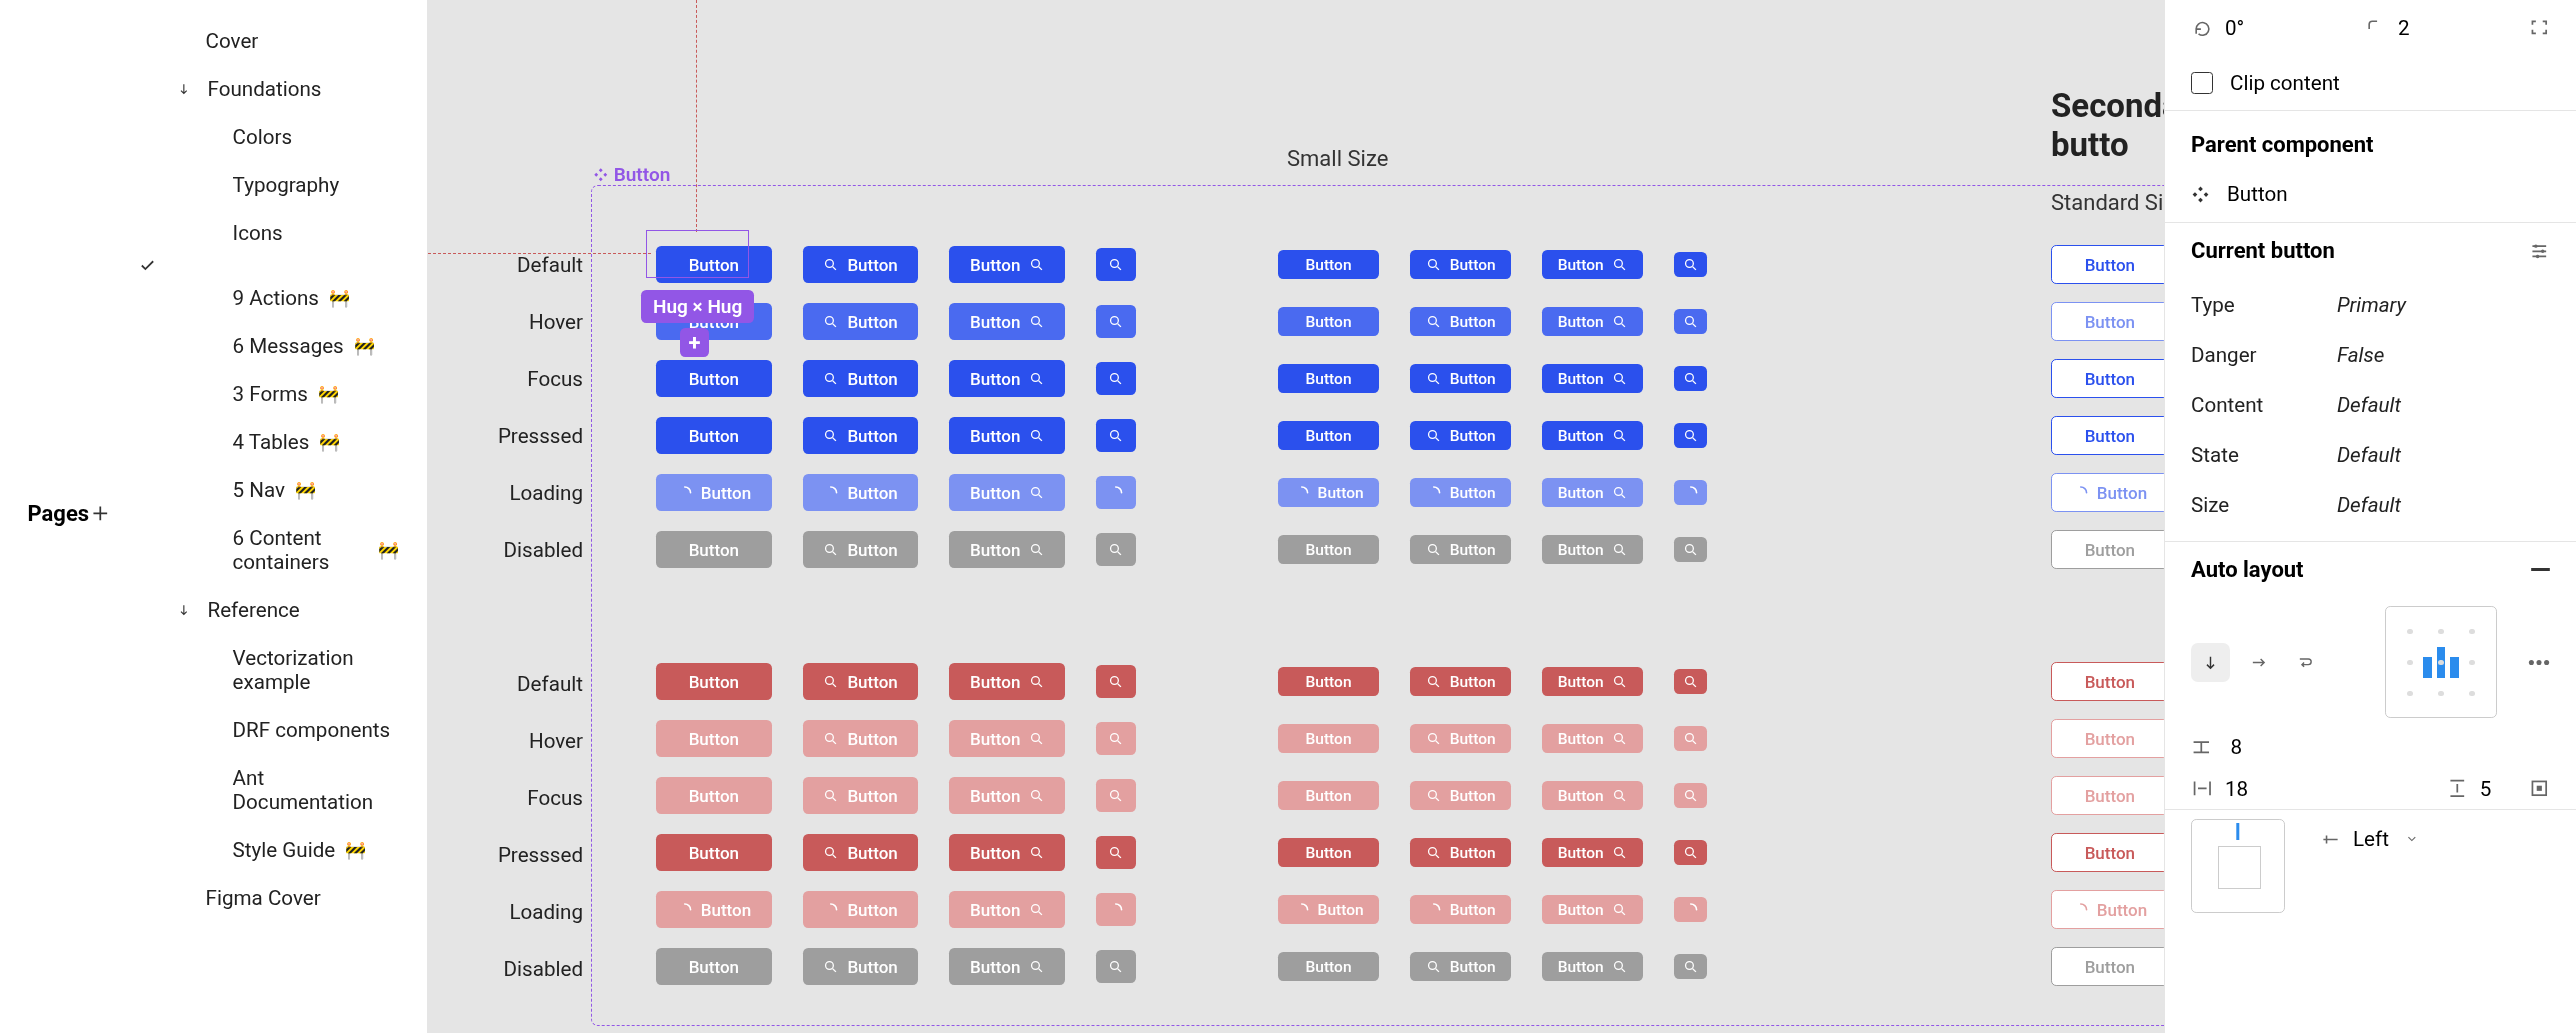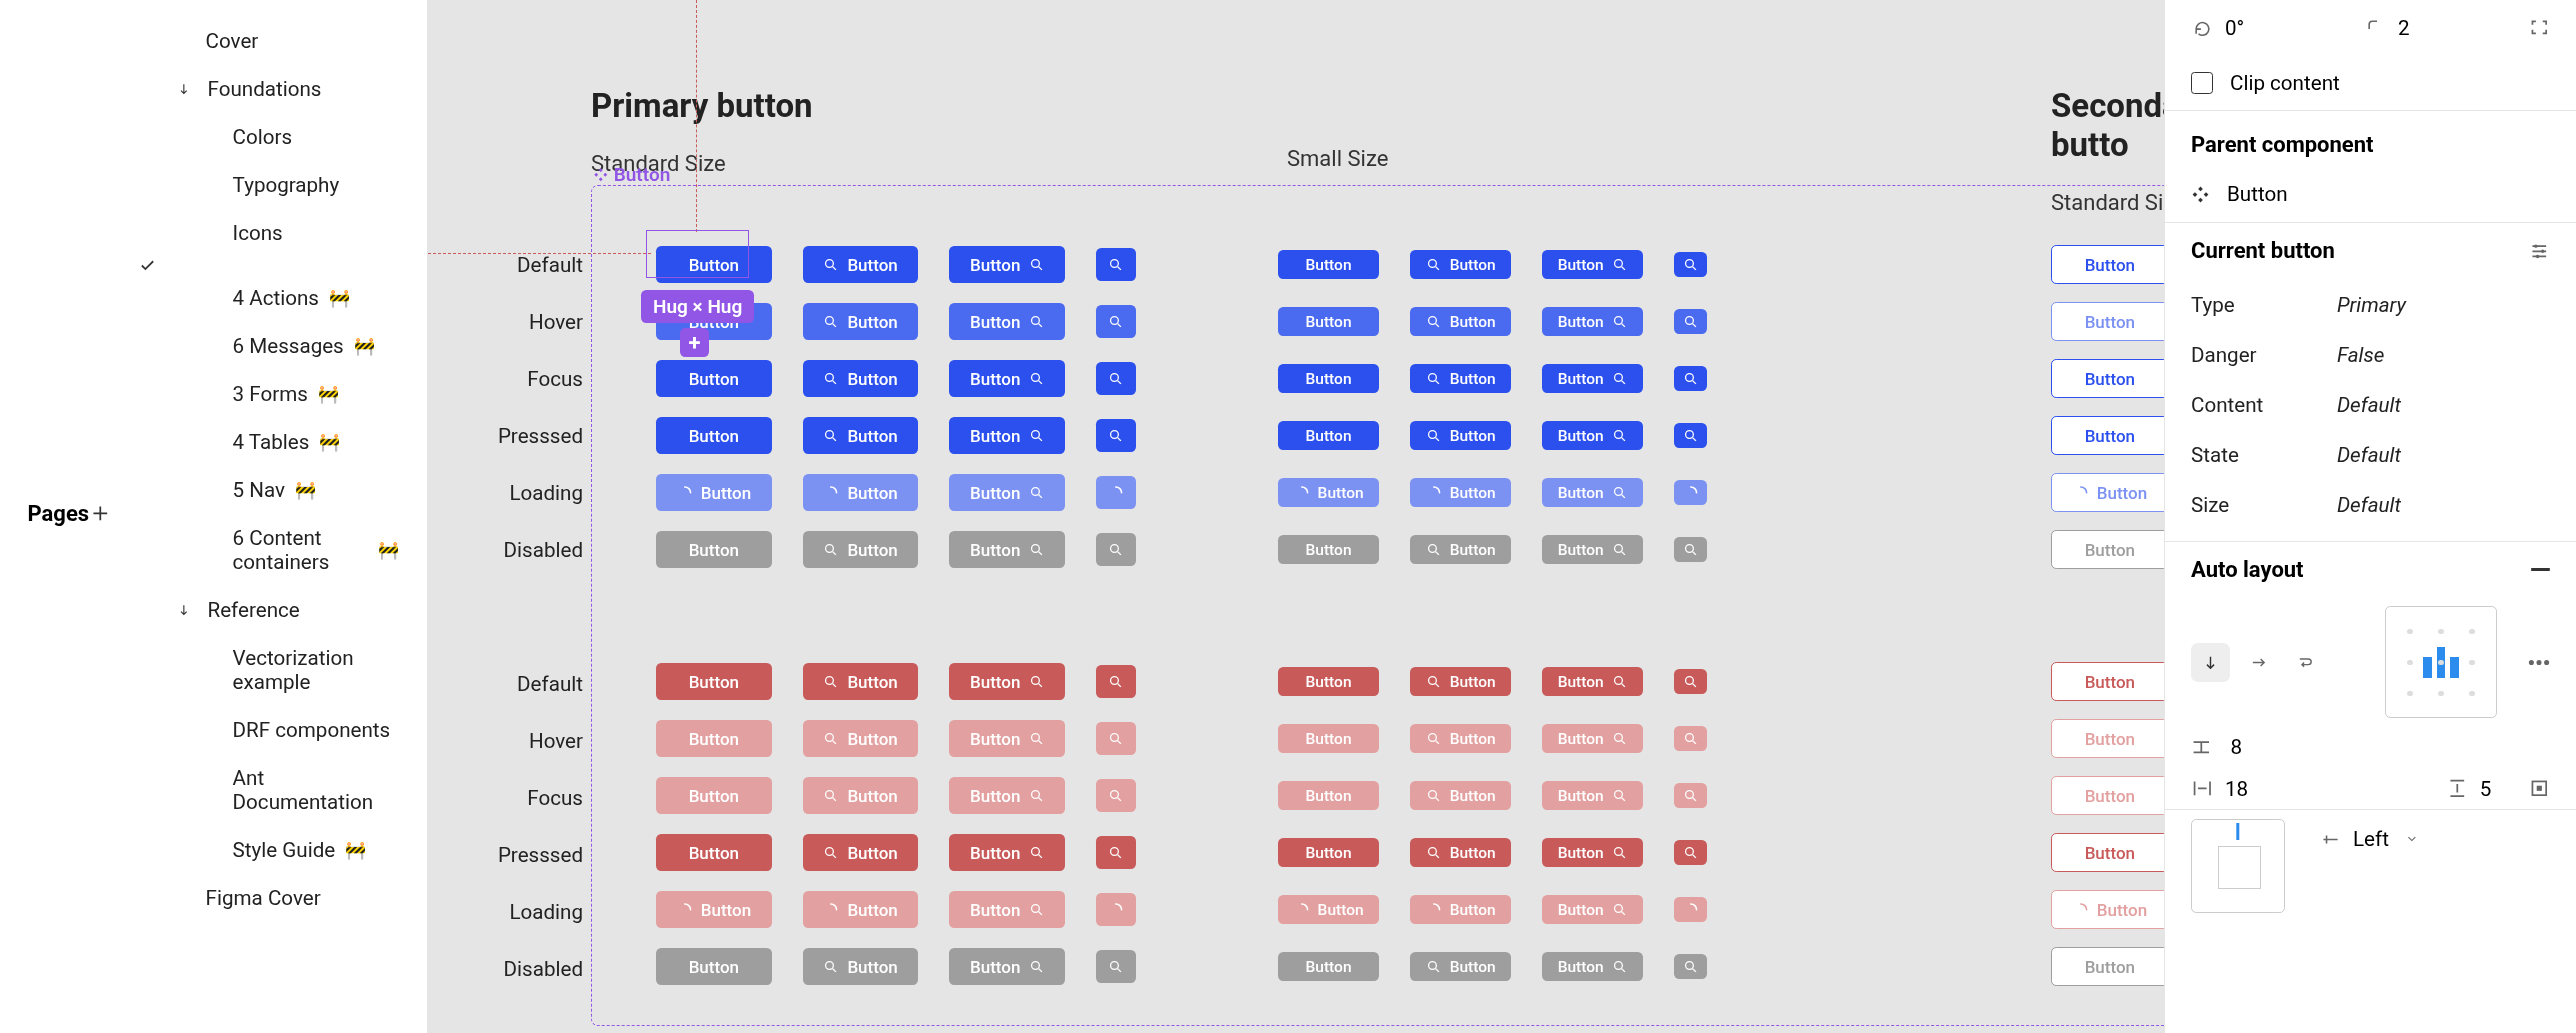--- a/index.html
+++ b/index.html
@@ -131,21 +131,21 @@
         </div>
       </div>
       <div class="tree-item-wrap">
         <div class="tree-item depth1">
           <span>Icons</span>
         </div>
       </div>
       <div class="tree-item-wrap"><span class="check"><svg width="17" height="17" viewBox="0 0 24 24">
             <path d="M4 12l5 5L20 6" stroke="#333" stroke-width="2.5" fill="none"></path>
           </svg></span><div class="tree-item depth1">
-          <span>4 Actions</span>
+          <span>9 Actions</span>
           <span class="wip"> 🚧</span>
         </div></div>
       <div class="tree-item-wrap">
         <div class="tree-item depth1">
           <span>6 Messages</span>
           <span class="wip"> 🚧</span>
         </div>
       </div>
       <div class="tree-item-wrap">
         <div class="tree-item depth1">
@@ -205,24 +205,20 @@
       <div class="tree-item-wrap">
         <div class="tree-item depth0">
           <span>Figma Cover</span>
         </div>
       </div>
     </div>
 </div>
 
 <div class="canvas">
 
-  <div class="section-col section-primary">
-    <div class="heading">Primary button</div>
-    <div class="subheading" style="margin-top:26px">Standard Size</div>
-  </div>
   <div class="small-size-label">Small Size</div>
   <div class="section-col section-secondary">
     <div class="heading">Secondary butto</div>
     <div class="subheading" style="margin-top:26px">Standard Size</div>
   </div>
 
   <div class="comp-tag">
     <svg width="15.5" height="15.5" viewBox="0 0 24 24">
         <path d="M12 2l3 3-3 3-3-3zM2 12l3-3 3 3-3 3zM12 22l-3-3 3-3 3 3zM22 12l-3 3-3-3 3-3z" fill="#9256e6"></path>
       </svg>

